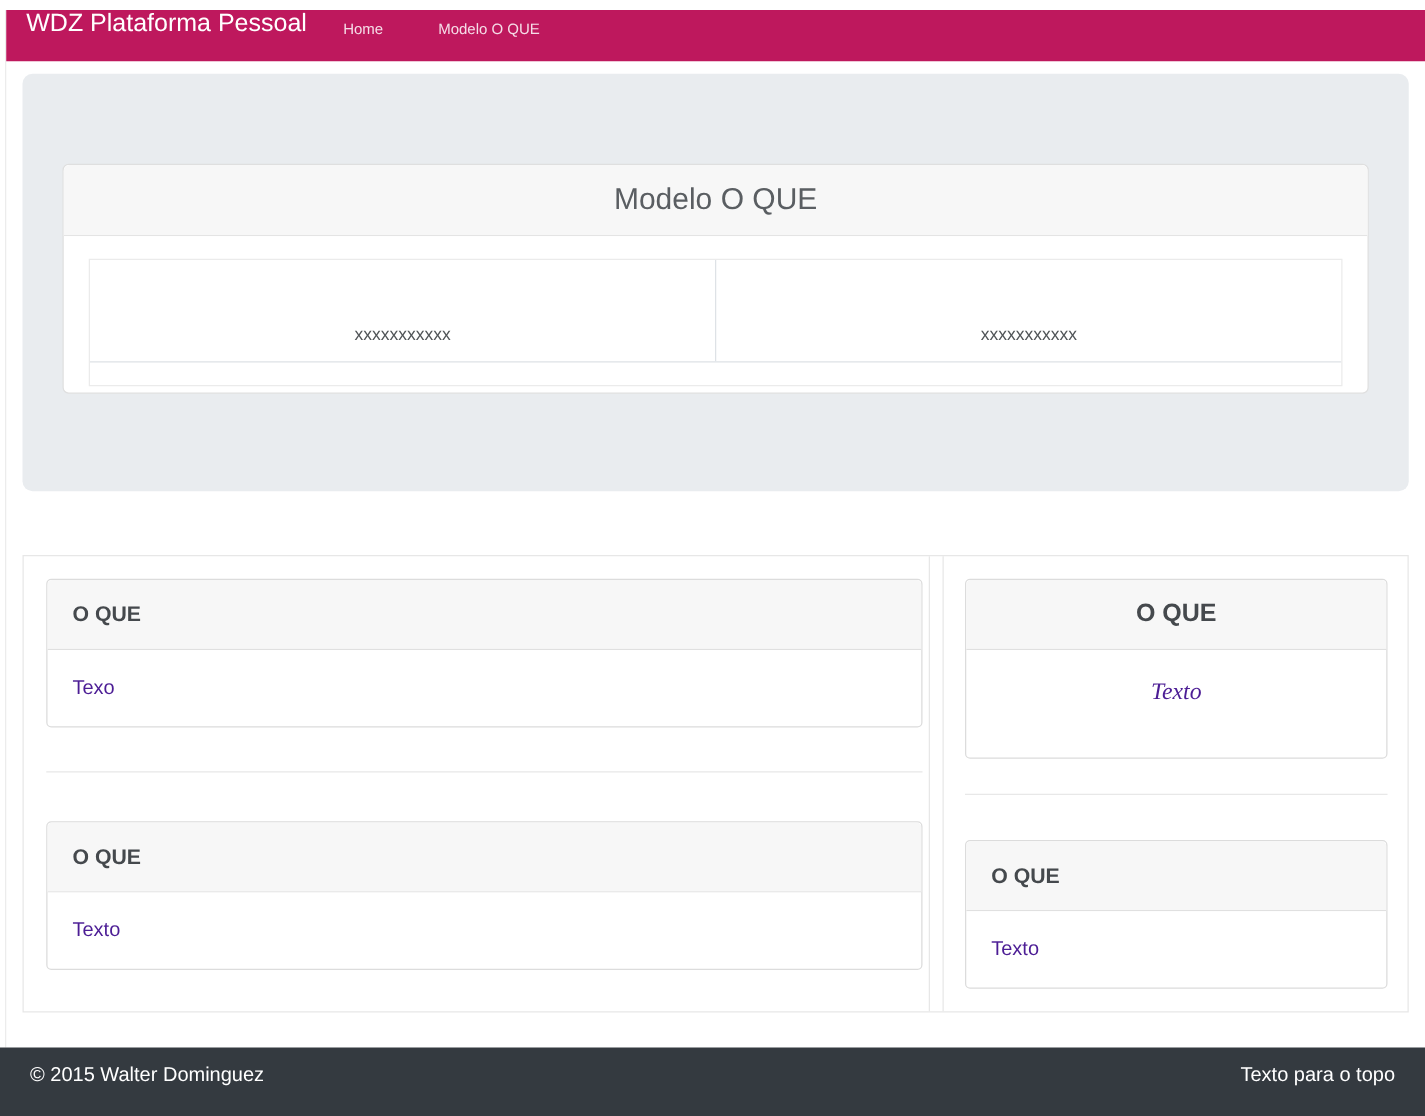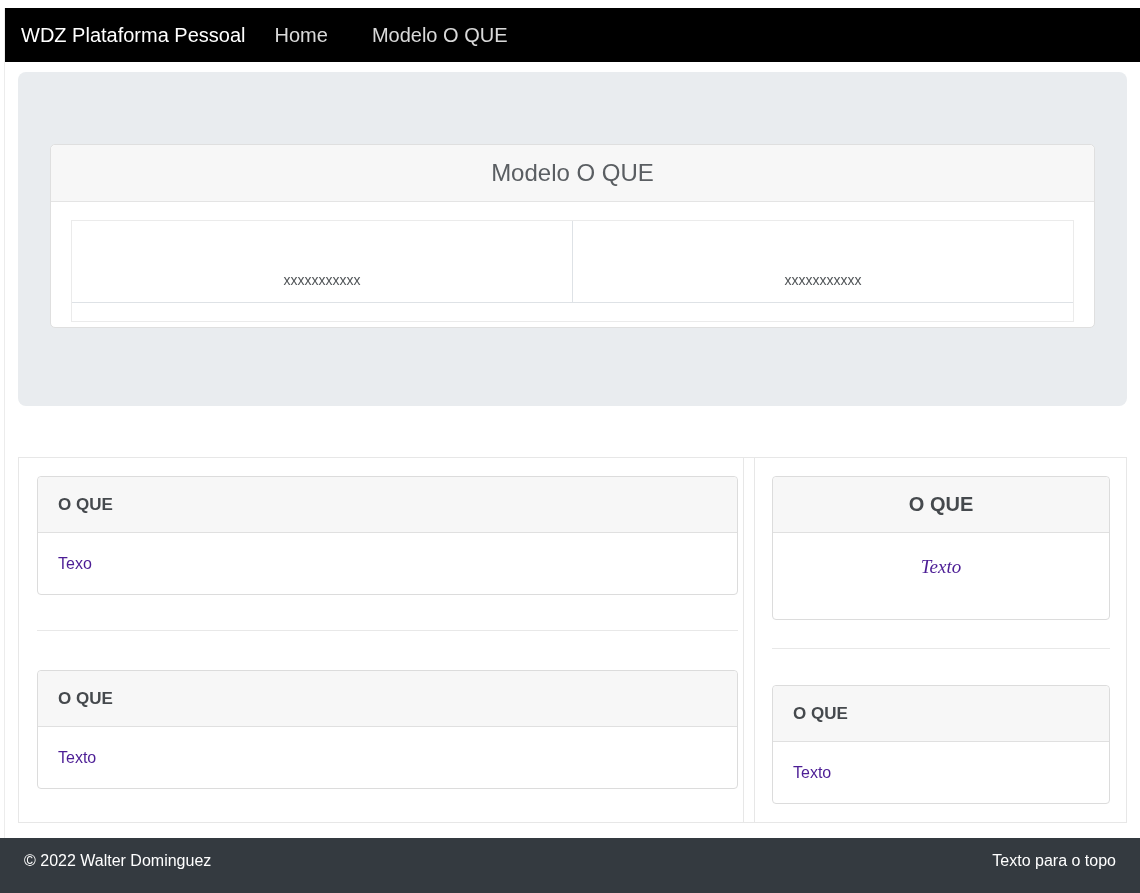--- a/index.html
+++ b/index.html
@@ -10,35 +10,34 @@
     overflow: hidden;
     position: relative;
   }
   .page-wrap {
     margin: 8px 0 0 4px;
     border-left: 1px solid #ececec;
     min-height: 830px;
   }
   
   .navbar {
-    height: 54px;
-    background: #000000;
-    display: flex;
-    align-items: center;
+    height: 41px;
+    background: #be185d;
+    display: flex;
     padding: 0 16px;
   }
   .navbar-brand {
     color: #ffffff;
     font-size: 20px;
     text-decoration: none;
     white-space: nowrap;
   }
   .nav-link {
     color: rgba(255,255,255,0.85);
-    font-size: 20px;
+    font-size: 12px;
     text-decoration: none;
     padding: 8px 16px;
     white-space: nowrap;
   }
   .nav-link.first { margin-left: 13px; }
   .nav-link + .nav-link { margin-left: 12px; }
 
   .container { padding: 0 13px; }
 
   
@@ -218,15 +217,15 @@
           <div class="sec-card-body">Texto</div>
         </div>
       </div>
 
     </div>
 
   </div>
 </div>
 
 <footer class="footer">
-  <span>© 2022 Walter Dominguez</span>
+  <span>© 2015 Walter Dominguez</span>
   <a href="#">Texto para o topo</a>
 </footer>
 
 </body></html>

